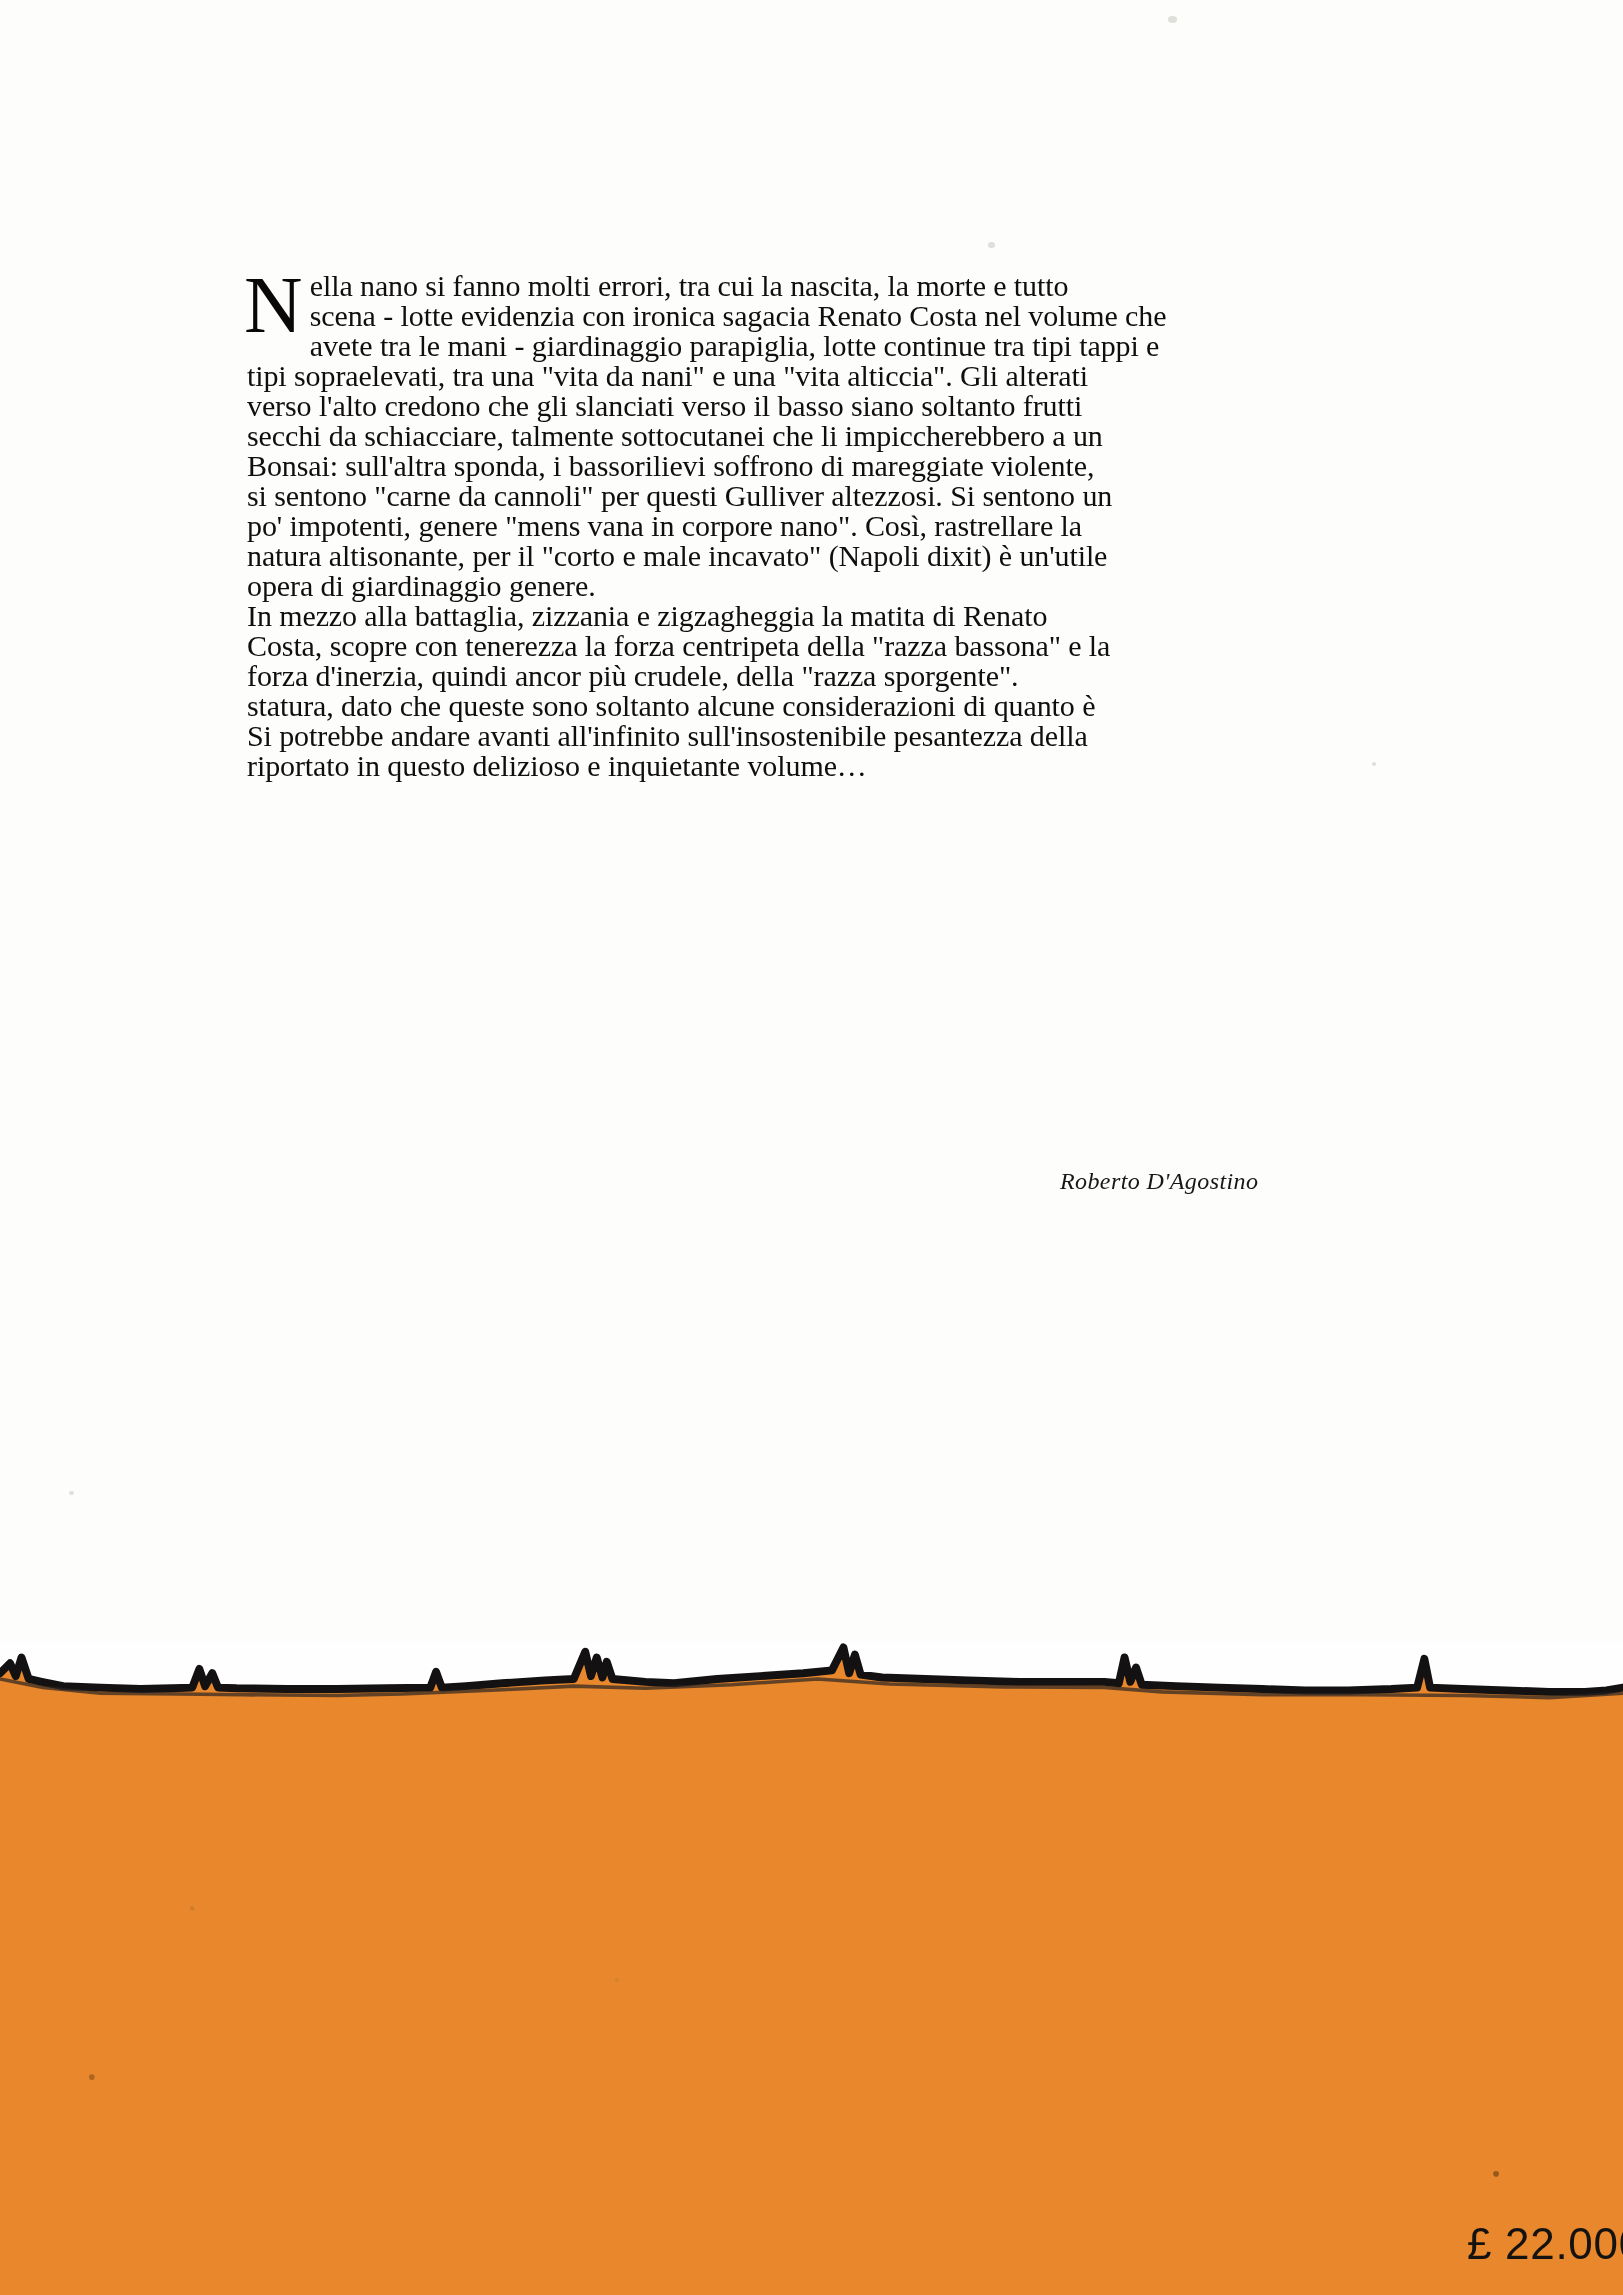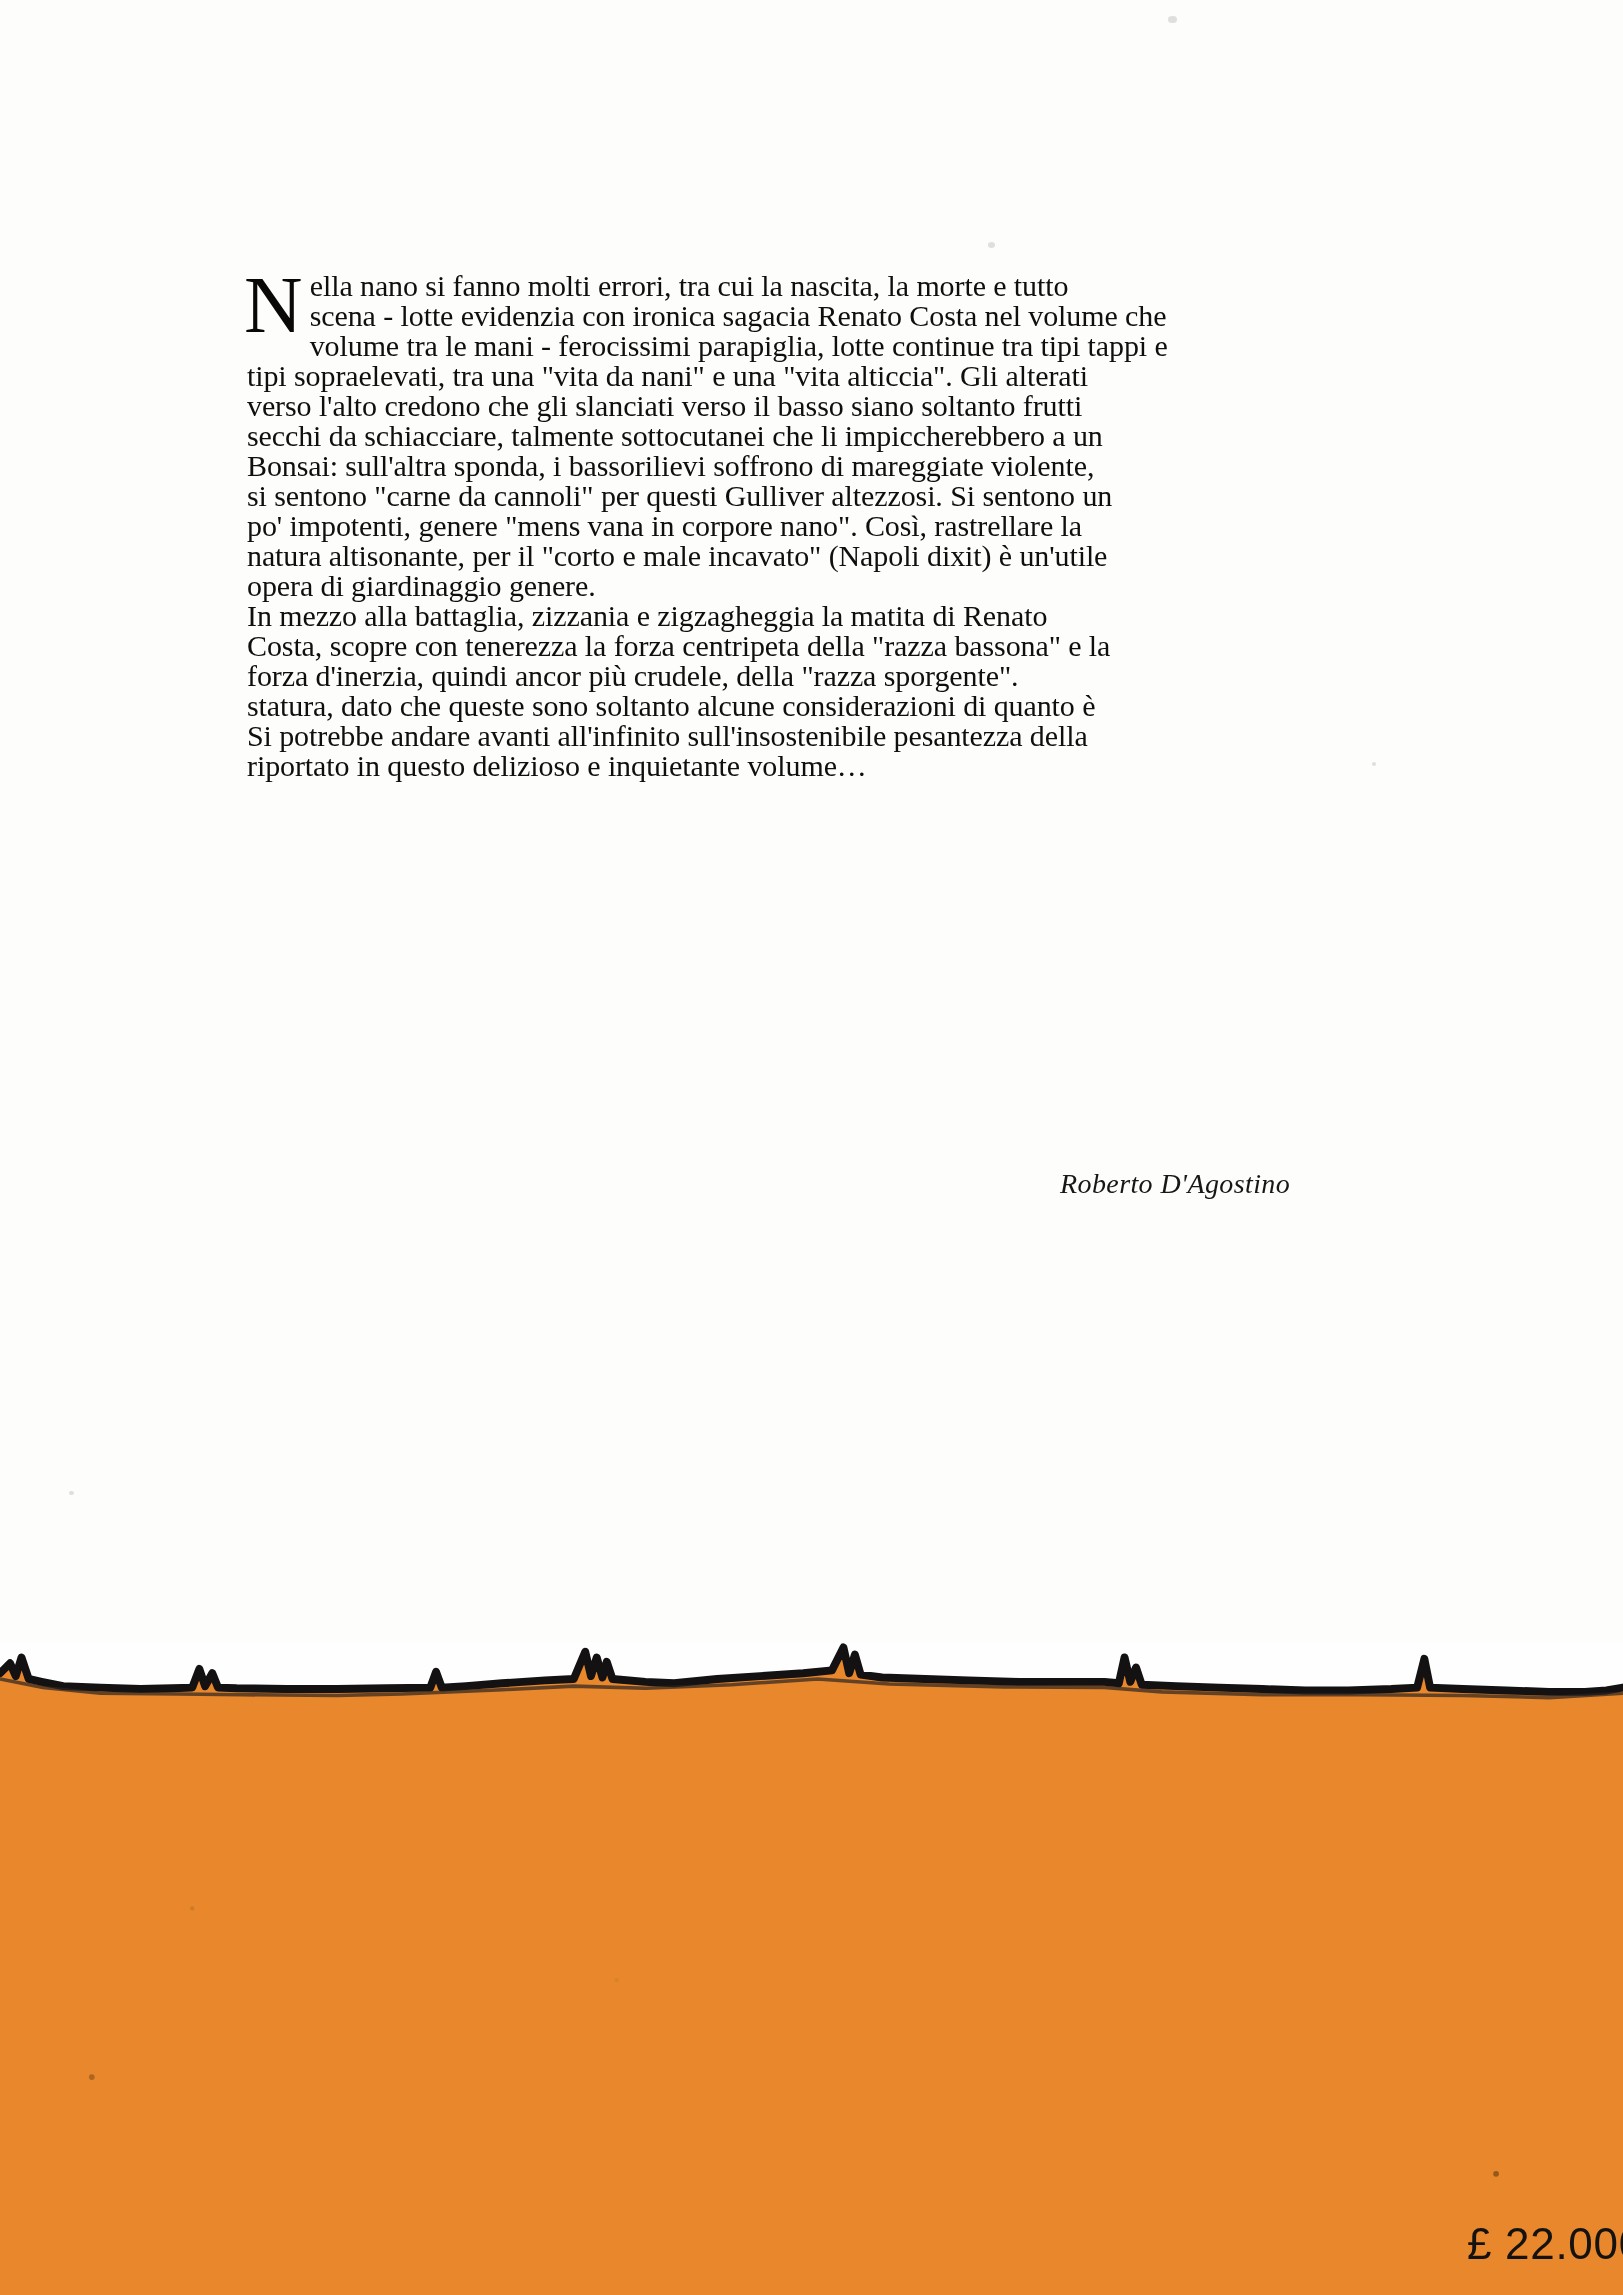--- a/index.html
+++ b/index.html
@@ -64,21 +64,21 @@
     color: #090807;
     font-family: "Liberation Serif", "DejaVu Serif", serif;
   }
 
   
   .signature {
     position: absolute;
     left: 1060px;
     top: 1168px;
     font-style: italic;
-    font-size: 28px;
+    font-size: 24px;
     letter-spacing: 0.4px;
     color: #181715;
     white-space: nowrap;
   }
 
   
   .orange-band {
     position: absolute;
     left: 0;
     top: 1607px;
@@ -110,21 +110,21 @@
     <span class="speck" style="left:1168px;top:16px;width:8.6px;height:6.5px;"></span>
     <span class="speck" style="left:988px;top:242px;width:7.2px;height:5.7px;"></span>
     <span class="speck" style="left:69px;top:1491px;width:5px;height:4.3px;"></span>
     <span class="speck" style="left:1372px;top:762px;width:4.3px;height:3.6px;"></span>
   </div>
 
   <div class="blurb">
     <span class="dropcap">N</span>
     <p>ella nano si fanno molti errori, tra cui la nascita, la morte e tutto</p>
     <p>scena - lotte evidenzia con ironica sagacia Renato Costa nel volume che</p>
-    <p>volume tra le mani - ferocissimi parapiglia, lotte continue tra tipi tappi e</p>
+    <p>avete tra le mani - giardinaggio parapiglia, lotte continue tra tipi tappi e</p>
     <p>tipi sopraelevati, tra una "vita da nani" e una "vita alticcia". Gli alterati</p>
     <p>verso l'alto credono che gli slanciati verso il basso siano soltanto frutti</p>
     <p>secchi da schiacciare, talmente sottocutanei che li impiccherebbero a un</p>
     <p>Bonsai: sull'altra sponda, i bassorilievi soffrono di mareggiate violente,</p>
     <p>si sentono "carne da cannoli" per questi Gulliver altezzosi. Si sentono un</p>
     <p>po' impotenti, genere "mens vana in corpore nano". Così, rastrellare la</p>
     <p>natura altisonante, per il "corto e male incavato" (Napoli dixit) è un'utile</p>
     <p>opera di giardinaggio genere.</p>
     <p>In mezzo alla battaglia, zizzania e zigzagheggia la matita di Renato</p>
     <p>Costa, scopre con tenerezza la forza centripeta della "razza bassona" e la</p>

